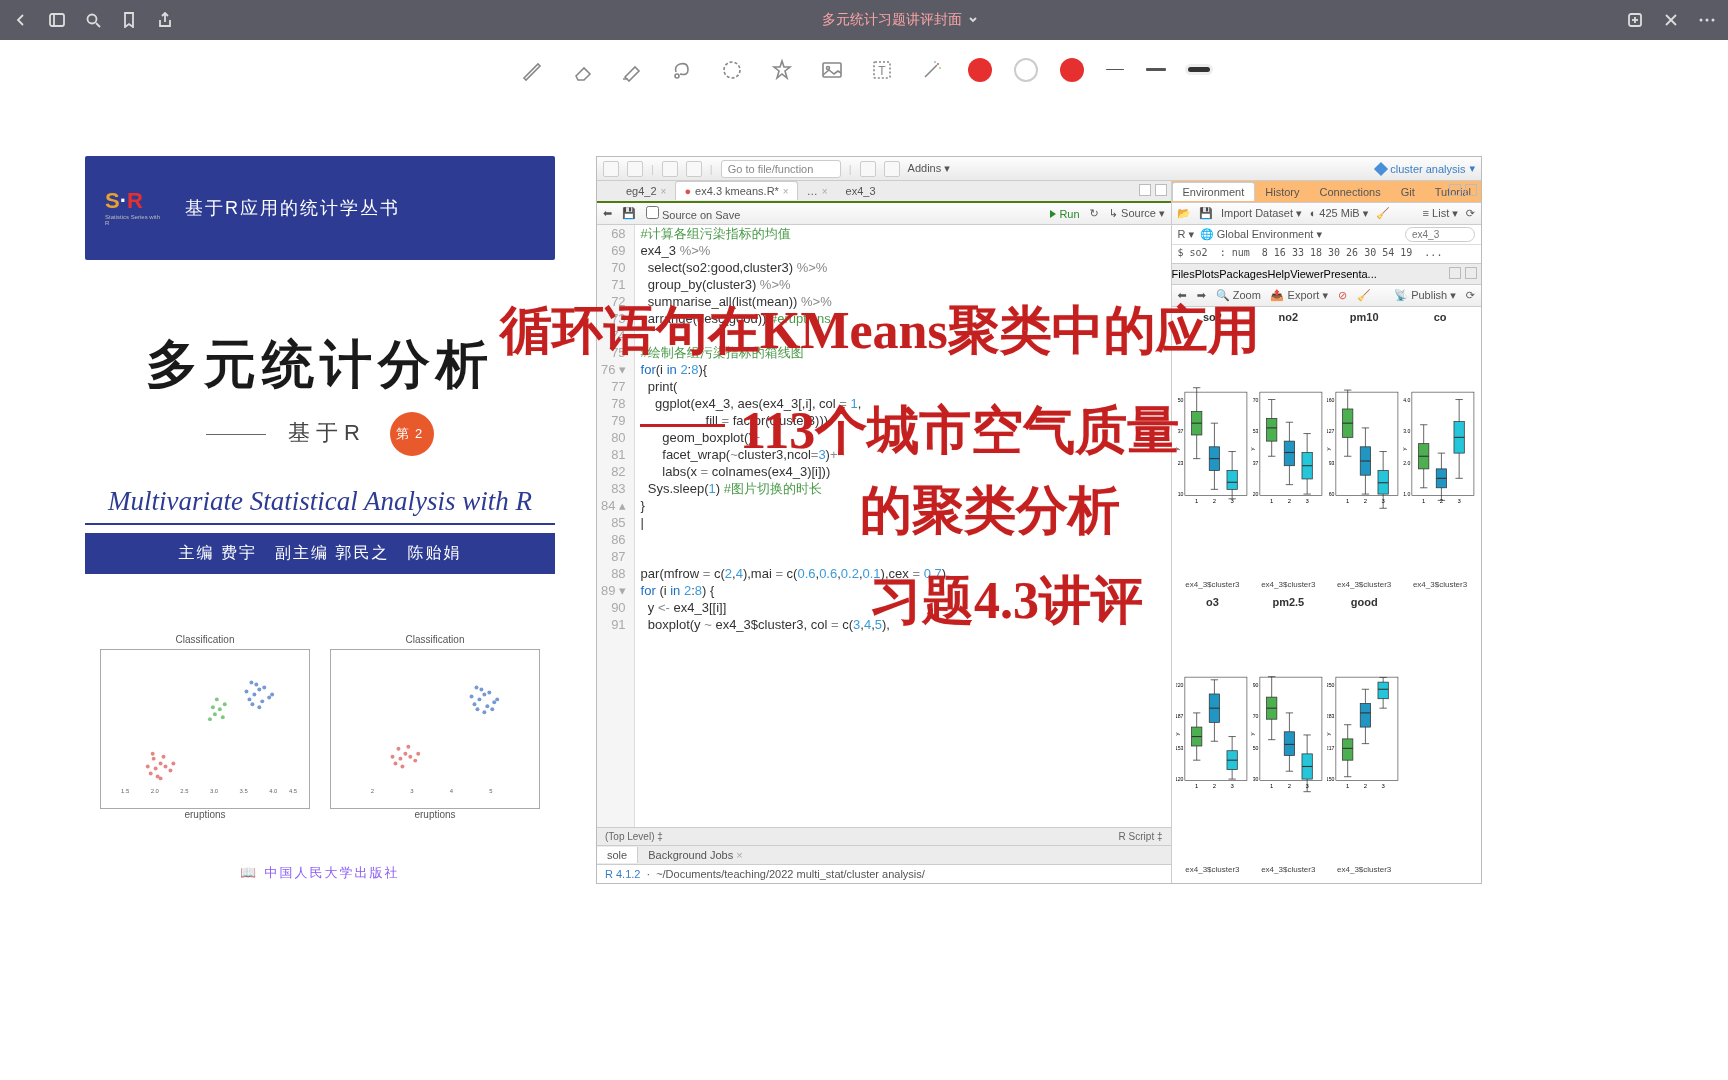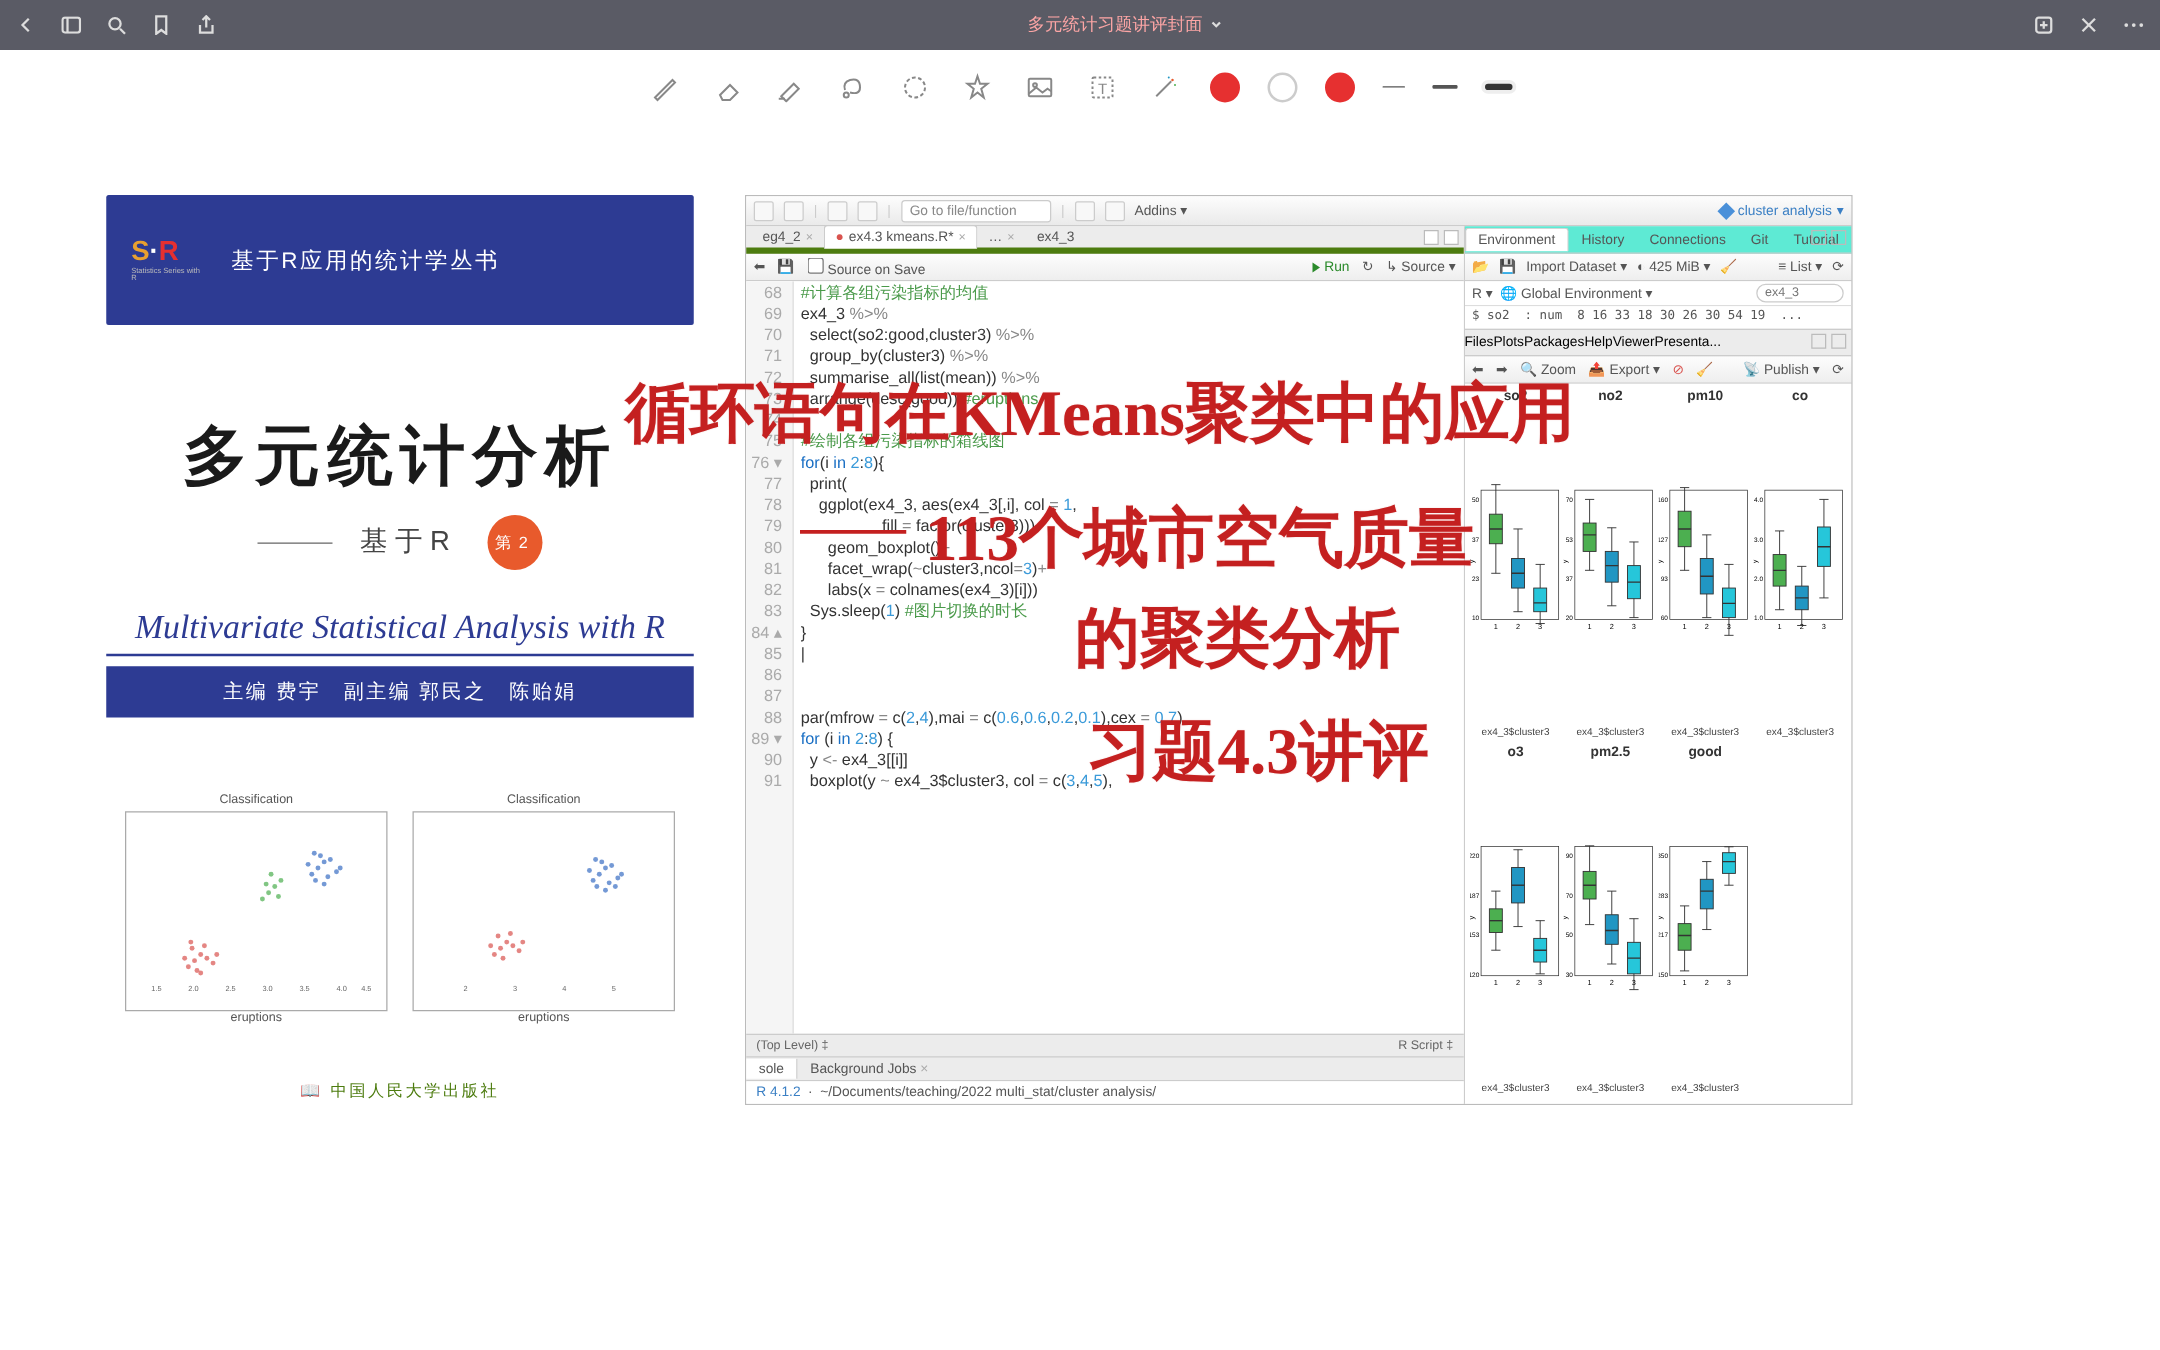--- a/index.html
+++ b/index.html
@@ -39,37 +39,37 @@
 .book .title-zh { font-size:52px; font-weight:bold; color:#1a1a1a; margin-top:70px; letter-spacing:6px; text-align:center; }
 .book .subtitle-zh { font-size:22px; color:#444; text-align:center; margin-top:12px; letter-spacing:6px; position:relative; }
 .book .subtitle-zh::before { content:""; display:inline-block; width:60px; height:1px; background:#666; vertical-align:middle; margin-right:10px; }
 .book .edition { display:inline-block; background:#e85a2c; color:#fff; border-radius:50%; width:44px; height:44px; line-height:44px; font-size:13px; text-align:center; margin-left:12px; vertical-align:middle; }
 .book .title-en { font-family:"Brush Script MT", cursive; font-style:italic; color:#2d3b93; font-size:27px; text-align:center; margin-top:30px; border-bottom:2px solid #2d3b93; padding-bottom:6px; }
 .book .editors-bar { background:#2d3b93; color:#fff; text-align:center; padding:10px; font-size:16px; margin-top:8px; letter-spacing:2px; }
 .book .plots-row { display:flex; gap:20px; justify-content:center; margin-top:60px; }
 .book .mini-plot { width:210px; }
 .book .mini-plot .ptitle { text-align:center; font-size:10px; color:#555; margin-bottom:4px; }
 .book .mini-plot .pbox { height:160px; border:1px solid #aaa; position:relative; background:#fff; }
-.book .pub { text-align:center; font-size:13px; color:#4d7c0f; margin-top:40px; letter-spacing:2px; }
+.book .pub { text-align:center; font-size:13px; color:#8b5cf6; margin-top:40px; letter-spacing:2px; }
 
 
 .rstudio { position:absolute; left:596px; top:60px; width:886px; height:728px; background:#f4f4f4; border:1px solid #bbb; font-size:11px; }
 .rstudio .rtop { height:24px; background:linear-gradient(#fdfdfd,#eaeaea); border-bottom:1px solid #ccc; display:flex; align-items:center; padding:0 6px; gap:8px; }
 .rstudio .rtop .sp { flex:1; }
 .rstudio .rtop .proj { color:#3a7fc4; display:flex; align-items:center; gap:4px; }
 .rstudio .cube { width:10px; height:10px; background:#4a90d9; transform:rotate(45deg); }
 .rstudio .search-file { border:1px solid #ccc; border-radius:3px; padding:2px 6px; background:#fff; color:#888; width:120px; }
 .rstudio .addins { color:#555; }
 .rstudio .smallbtn { width:16px; height:16px; border:1px solid #ccc; background:#f8f8f8; border-radius:2px; }
 
 .rstudio .panes { display:flex; height:calc(100% - 24px); }
 .rstudio .leftpane { width:584px; border-right:1px solid #ccc; display:flex; flex-direction:column; }
 .rstudio .rightpane { flex:1; display:flex; flex-direction:column; }
 
-.tabs { height:22px; background:#ececec; border-bottom:5px solid #4d7c0f; display:flex; align-items:center; padding-left:4px; position:relative; }
+.tabs { height:22px; background:#ececec; border-bottom:2px solid #4d7c0f; display:flex; align-items:flex-start; padding-left:20px; position:relative; }
 .tab { padding:3px 8px; font-size:11px; color:#555; border:1px solid transparent; border-bottom:none; display:flex; align-items:center; gap:4px; }
 .tab.active { background:#fff; border-color:#ccc; border-radius:3px 3px 0 0; }
 .tab .x { color:#aaa; font-size:10px; }
 .tabs .winctrl { position:absolute; right:4px; top:3px; display:flex; gap:4px; }
 .tabs .winctrl span { width:12px; height:12px; border:1px solid #bbb; background:#fff; }
 
 .filetools { height:22px; background:linear-gradient(#fdfdfd,#eee); border-bottom:1px solid #ccc; display:flex; align-items:center; padding:0 6px; gap:10px; font-size:11px; color:#555; }
 .filetools .sp { flex:1; }
 .filetools .run { color:#2a8a2a; display:flex; align-items:center; gap:3px; }
 .filetools .run::before { content:""; border-left:6px solid #2a8a2a; border-top:4px solid transparent; border-bottom:4px solid transparent; }
@@ -81,21 +81,21 @@
 
 .statusbar { height:18px; background:#ececec; border-top:1px solid #ccc; display:flex; align-items:center; padding:0 8px; font-size:10px; color:#666; justify-content:space-between; }
 
 .console-tabs { height:20px; background:#ececec; border-top:1px solid #ccc; border-bottom:1px solid #ccc; display:flex; align-items:center; font-size:11px; }
 .console-tabs .ct { padding:2px 10px; color:#555; }
 .console-tabs .ct.active { background:#fff; border-right:1px solid #ccc; }
 .console-path { padding:3px 8px; font-size:11px; color:#555; background:#fff; display:flex; align-items:center; gap:6px; }
 .console-path .ver { color:#3a7fc4; }
 
 
-.env-tabs { height:22px; background:#5eead4; border-bottom:1px solid #ccc; display:flex; align-items:center; font-size:11px; position:relative;}
+.env-tabs { height:22px; background:#fdba74; border-bottom:1px solid #ccc; display:flex; align-items:center; font-size:11px; position:relative;}
 .env-tabs .et { padding:3px 10px; color:#555; }
 .env-tabs .et.active { background:#fff; border:1px solid #ccc; border-bottom:none; border-radius:3px 3px 0 0; }
 .env-tools { height:22px; background:linear-gradient(#fdfdfd,#eee); border-bottom:1px solid #ccc; display:flex; align-items:center; padding:0 6px; gap:8px; font-size:11px; color:#555; }
 .env-scope { height:20px; background:#fff; border-bottom:1px solid #ddd; display:flex; align-items:center; padding:0 6px; gap:6px; font-size:11px; color:#555; }
 .env-data { background:#fff; font-family:Menlo,monospace; font-size:10px; color:#555; padding:2px 6px; white-space:pre; overflow:hidden; height:18px; }
 
 .plots-tabs { height:22px; background:#ececec; border-top:1px solid #ccc; border-bottom:1px solid #ccc; display:flex; align-items:center; font-size:11px; position:relative;}
 .plots-tools { height:22px; background:linear-gradient(#fdfdfd,#eee); border-bottom:1px solid #ccc; display:flex; align-items:center; padding:0 6px; gap:10px; font-size:11px; color:#555; }
 .plots-area { flex:1; background:#fff; display:grid; grid-template-columns:repeat(4,1fr); grid-template-rows:repeat(2,1fr); gap:2px; padding:4px; }
 .boxplot { position:relative; }

